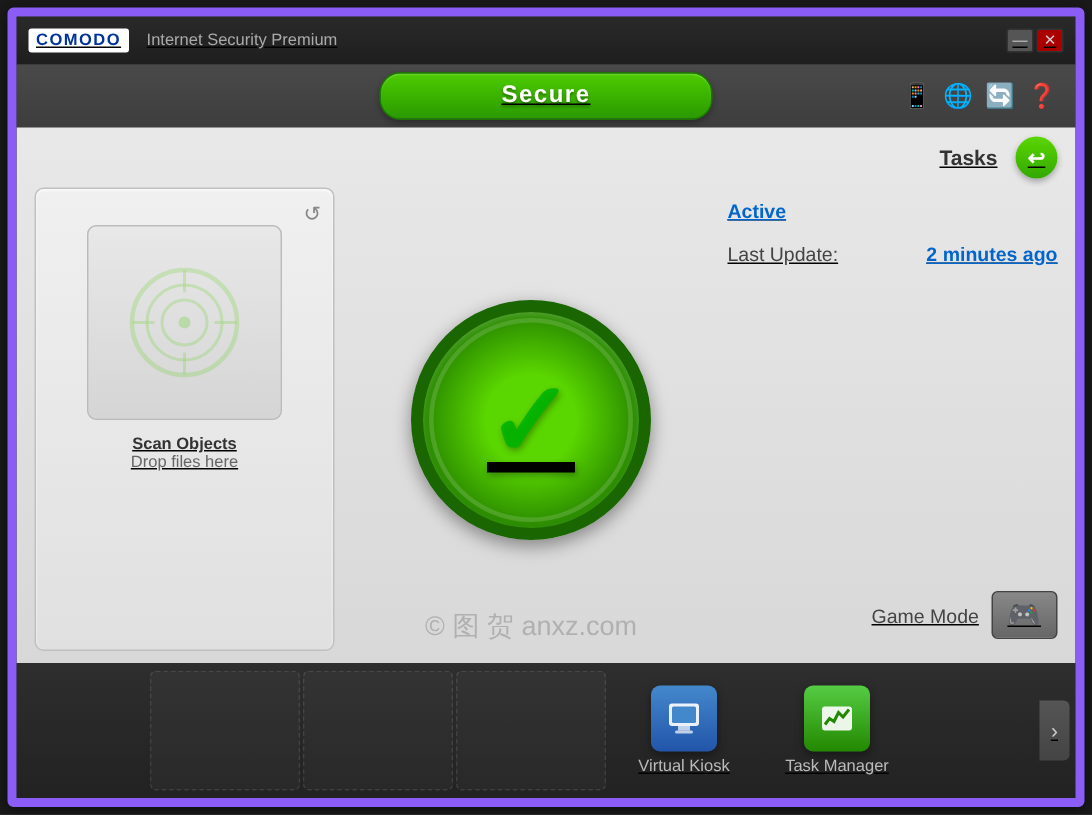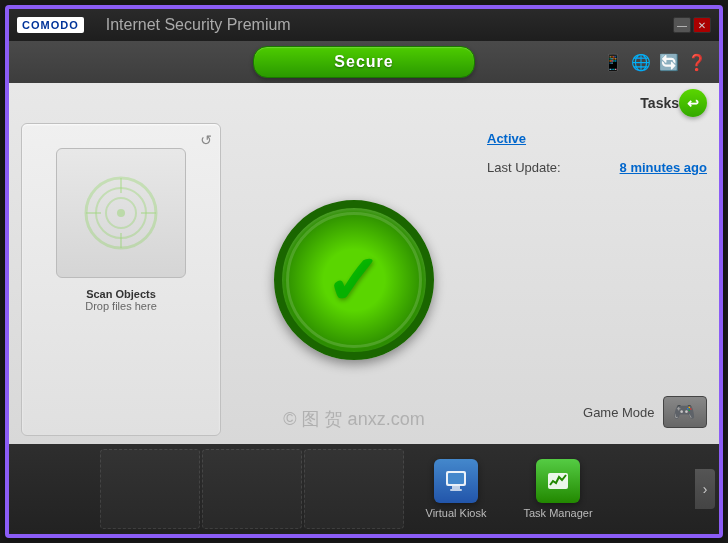--- a/index.html
+++ b/index.html
@@ -10,26 +10,27 @@
       font-family: Arial, sans-serif;
       overflow: hidden;
       display: flex;
       justify-content: center;
       align-items: center;
     }
     .window {
       width: 718px;
       height: 533px;
       background: #3a3a3a;
-      border: 4px solid #8b5cf6;
+      border: 6px solid #8b5cf6;
       border-radius: 4px;
       display: flex;
       flex-direction: column;
       overflow: hidden;
       box-shadow: 0 2px 10px rgba(0,0,0,0.5);
+      text-decoration: underline;
     }
     
     .titlebar {
       background: linear-gradient(to bottom, #2a2a2a, #1e1e1e);
       height: 32px;
       display: flex;
       align-items: center;
       padding: 0 8px;
       flex-shrink: 0;
     }
@@ -43,22 +44,22 @@
       background: white;
       border-radius: 2px;
       padding: 2px 5px;
       font-size: 11px;
       font-weight: bold;
       color: #003399;
       letter-spacing: 1px;
     }
     .titlebar-subtitle {
       color: #aaa;
-      font-size: 16px;
-      margin-left: 16px;
+      font-size: 11px;
+      margin-left: 6px;
     }
     .titlebar-controls {
       display: flex;
       gap: 2px;
     }
     .titlebar-btn {
       width: 18px;
       height: 16px;
       background: #555;
       border: 1px solid #333;
@@ -119,21 +120,21 @@
     }
     .tasks-bar {
       display: flex;
       justify-content: flex-end;
       align-items: center;
       padding: 6px 12px 2px 12px;
     }
     .tasks-btn {
       display: flex;
       align-items: center;
-      gap: 0;
+      gap: 12px;
       cursor: pointer;
       background: transparent;
       border: none;
       font-size: 14px;
       font-weight: bold;
       color: #333;
       justify-content: flex-end;
     }
     .tasks-arrow {
       width: 28px;
@@ -423,21 +424,21 @@
 
         <div style="position:absolute;bottom:5px;left:50%;transform:translateX(-50%);color:rgba(100,100,100,0.35);font-size:18px;pointer-events:none;white-space:nowrap;text-align:right;">© 图 贺 anxz.com</div>
       </div>
 
       <div class="info-panel">
         <div class="info-row">
           <span class="info-value">Active</span>
         </div>
         <div class="info-row">
           <span class="info-label">Last Update:</span>
-          <span class="info-value">8 minutes ago</span>
+          <span class="info-value">2 minutes ago</span>
         </div>
         <div style="flex:1"></div>
         <div class="game-mode-row">
           <span class="game-mode-label">Game Mode</span>
           <div class="game-mode-btn">🎮</div>
         </div>
       </div>
     </div>
   </div>
 

